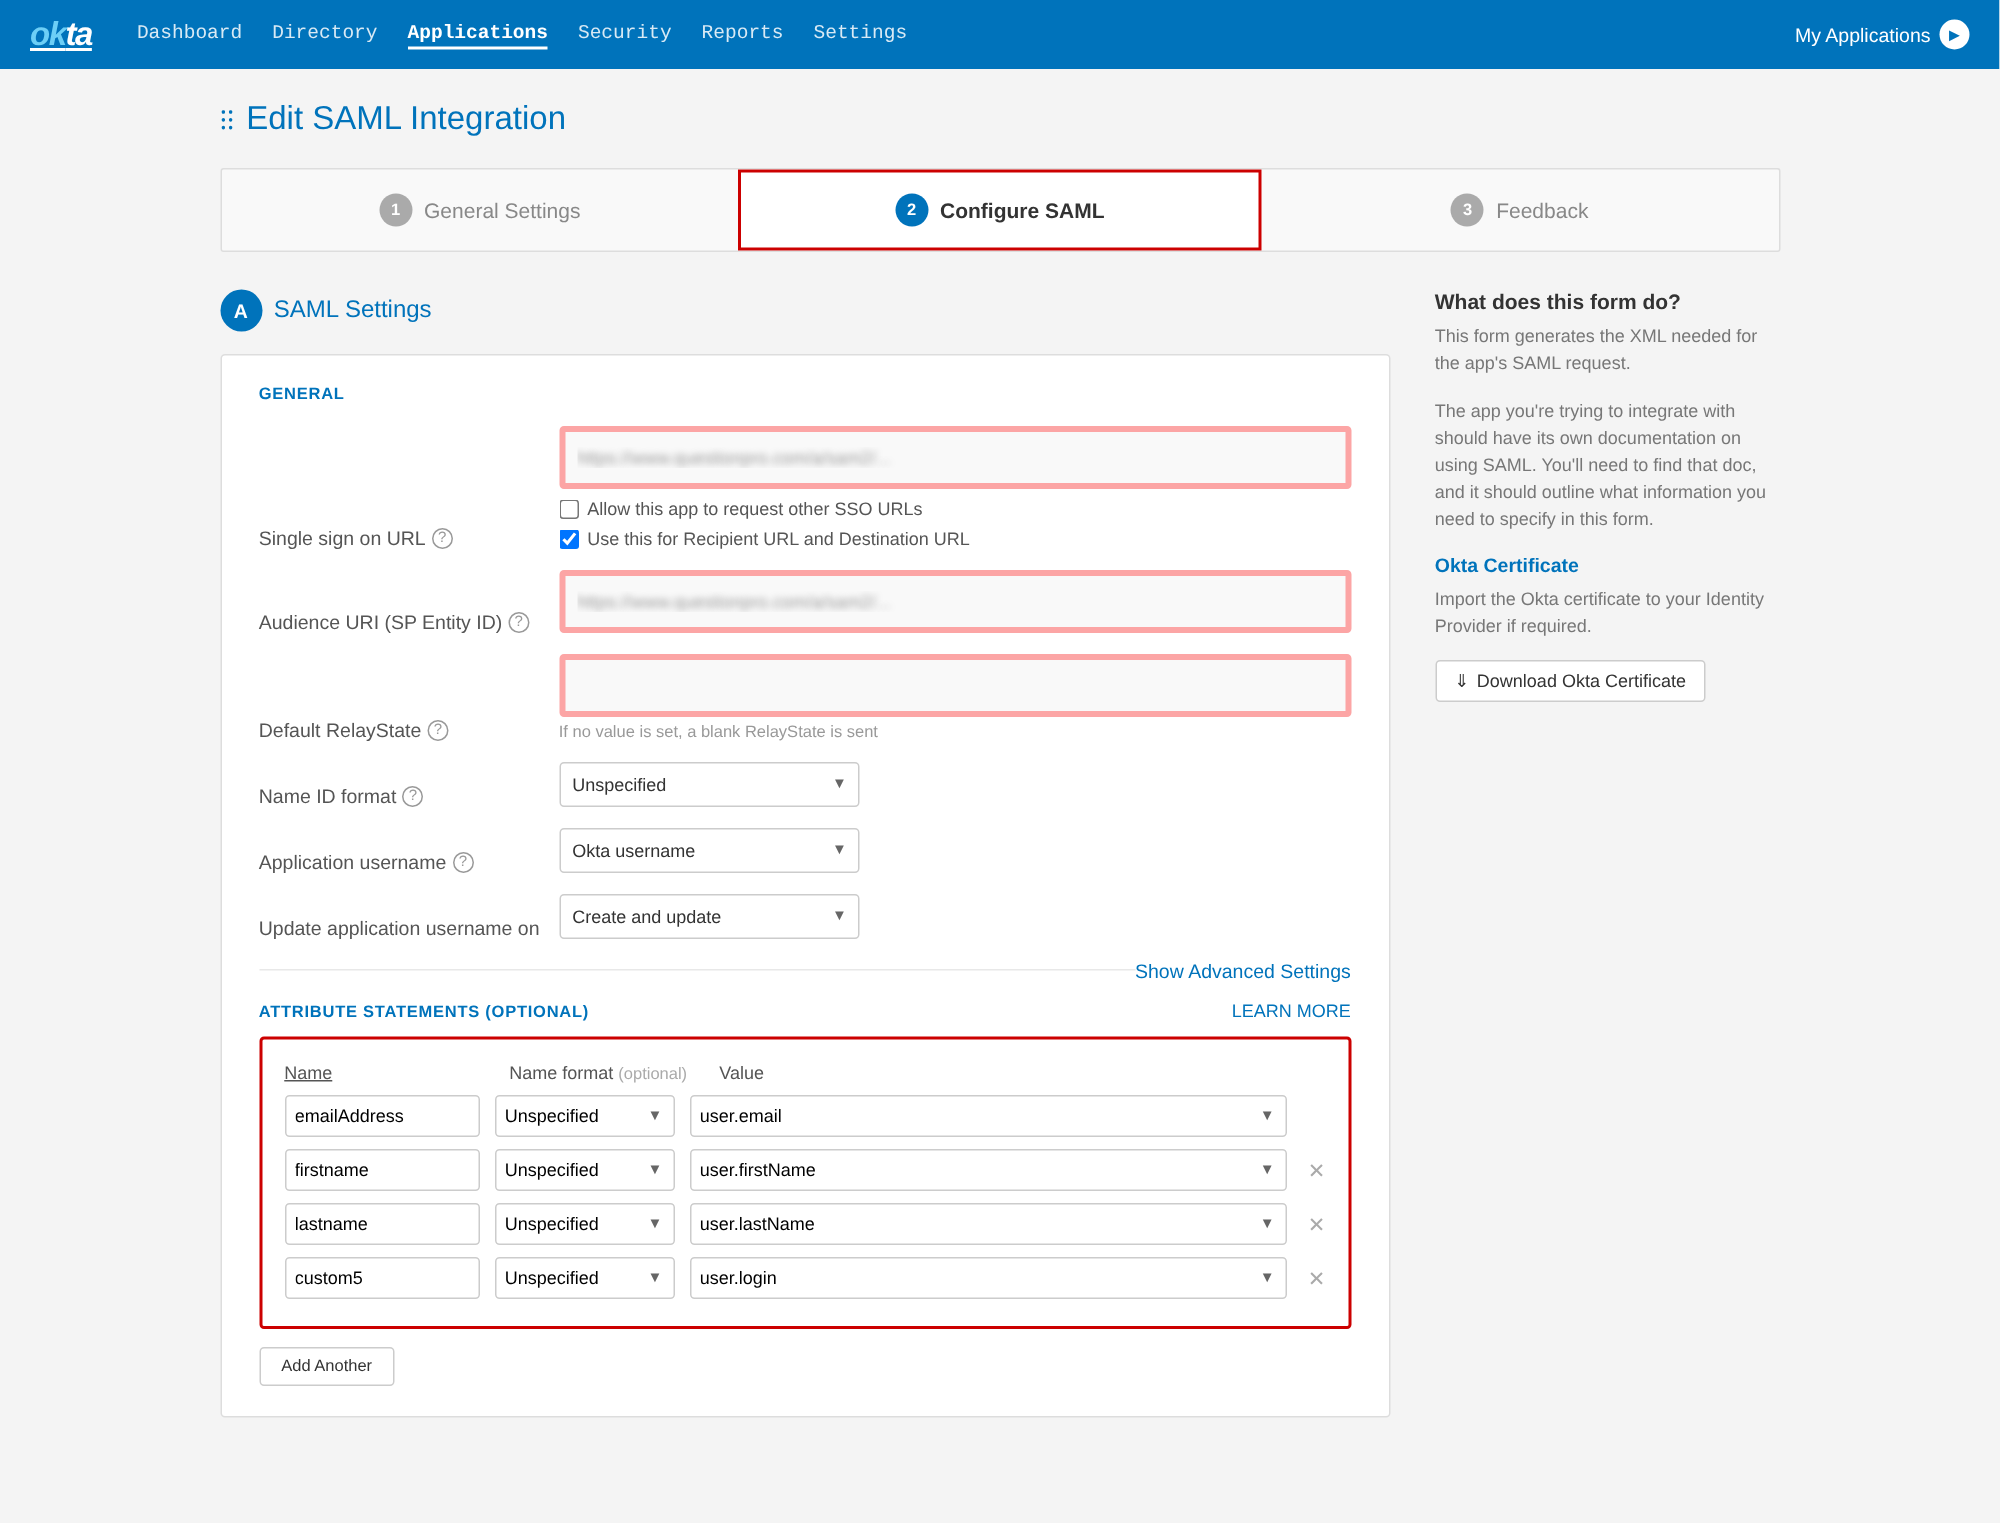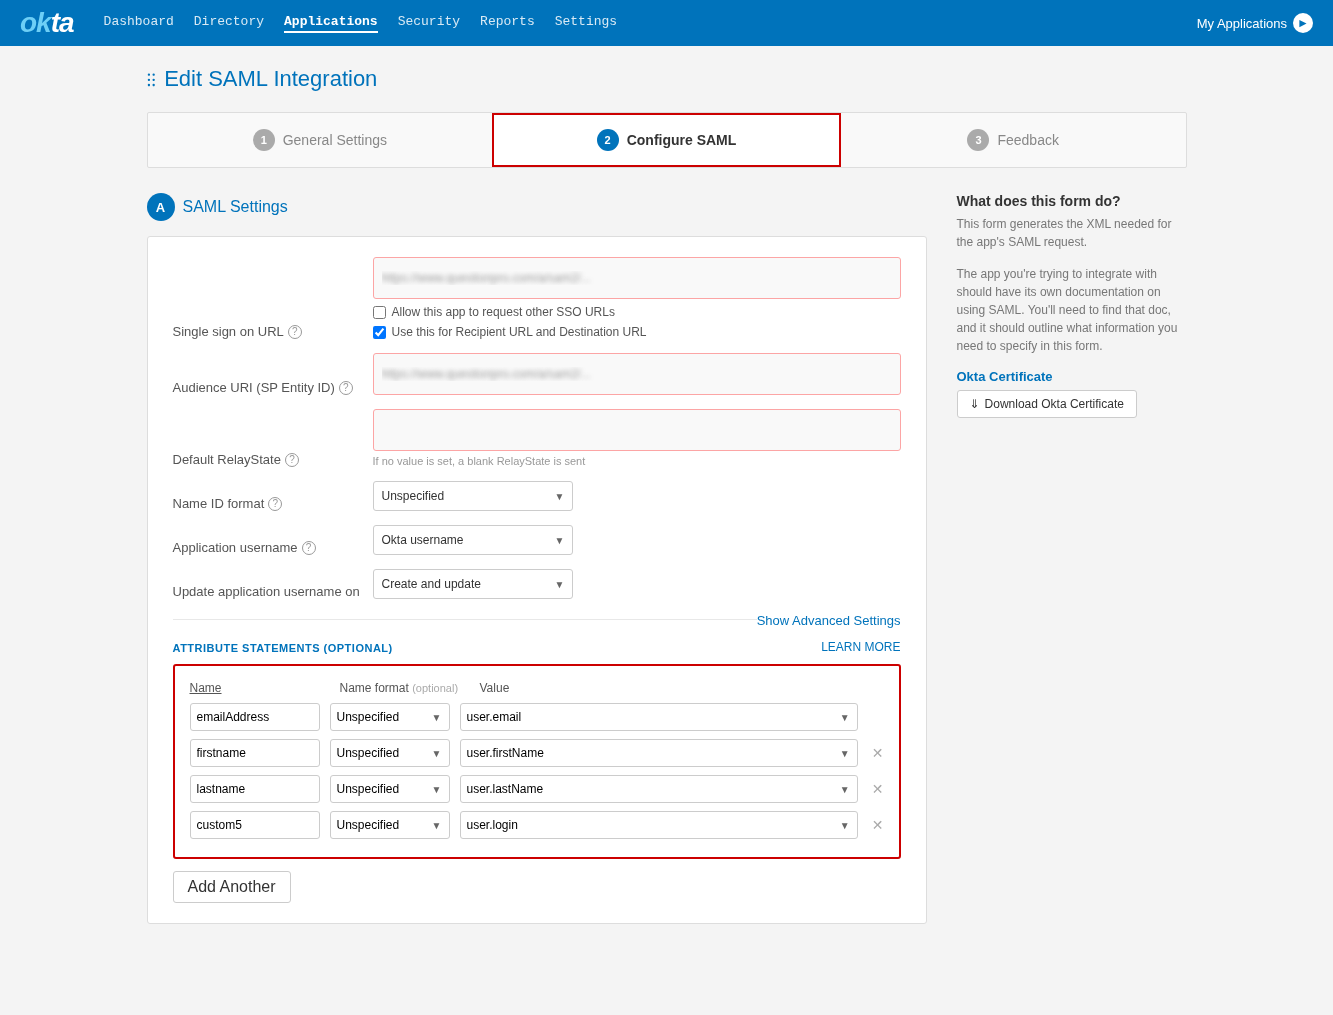--- a/index.html
+++ b/index.html
@@ -8,25 +8,26 @@
     
     .top-nav {
       background: #0073bb;
       height: 46px;
       display: flex;
       align-items: center;
       padding: 0 20px;
     }
     .top-nav .logo {
       color: white;
-      font-size: 28px;
+      font-size: 22px;
       font-weight: bold;
       font-style: italic;
       margin-right: 30px;
       letter-spacing: -1px;
+      text-decoration: underline;
     }
     .top-nav .logo span { color: #6dcff6; }
     .nav-links { display: flex; gap: 20px; flex: 1; font-family: Liberation Mono, monospace; }
     .nav-links a {
       color: rgba(255,255,255,0.85);
       text-decoration: none;
       font-size: 13px;
     }
     .nav-links a.active { color: white; font-weight: bold; border-bottom: 2px solid white; padding-bottom: 2px; }
     .my-apps {
@@ -178,21 +179,21 @@
       border: 1px solid #999;
       color: #999;
       font-size: 10px;
       display: flex; align-items: center; justify-content: center;
       cursor: default;
     }
     .form-controls { flex: 1; }
     .form-input {
       width: 100%;
       height: 42px;
-      border: 1px solid #fca5a5;
+      border: 4px solid #fca5a5;
       border-radius: 3px;
       padding: 0 8px;
       font-size: 12px;
       color: #aaa;
       background: #f9f9f9;
     }
     .form-input.blurred { color: transparent; text-shadow: 0 0 5px rgba(0,0,0,0.4); background: #f9f9f9; }
     .checkbox-row {
       display: flex;
       align-items: center;
@@ -336,21 +337,21 @@
       margin-left: 4px;
       flex-shrink: 0;
     }
 
     .add-another-btn {
       margin-top: 12px;
       padding: 6px 14px;
       border: 1px solid #ccc;
       background: white;
       border-radius: 3px;
-      font-size: 16px;
+      font-size: 11px;
       cursor: pointer;
       color: #333;
     }
 
     
     .sidebar {
       width: 230px;
       min-width: 230px;
       font-size: 13px;
       color: #555;
@@ -437,20 +438,21 @@
 
     <div class="form-area">
 
       <div class="section-header">
         <div class="section-icon">A</div>
         <h2 class="section-title">SAML Settings</h2>
       </div>
 
       <div class="form-card">
 
+        <div class="general-label">GENERAL</div>
 
         
         <div class="form-row">
           <div class="form-label">
             <span>Single sign on URL</span>
             <span class="help-icon">?</span>
           </div>
           <div class="form-controls">
             <input type="text" class="form-input blurred" value="https://www.questionpro.com/a/sam2/..." readonly="" style="">
             <div class="checkbox-row">
@@ -637,20 +639,21 @@
 
       </div>
 
     </div>
 
     <div class="sidebar">
       <h3>What does this form do?</h3>
       <p>This form generates the XML needed for the app's SAML request.</p>
       <p>The app you're trying to integrate with should have its own documentation on using SAML. You'll need to find that doc, and it should outline what information you need to specify in this form.</p>
       <h4>Okta Certificate</h4>
+      <p>Import the Okta certificate to your Identity Provider if required.</p>
       <button class="download-btn">
         <span>⇓</span>
         <span>Download Okta Certificate</span>
       </button>
     </div>
 
   </div>
 
 </div>
 

